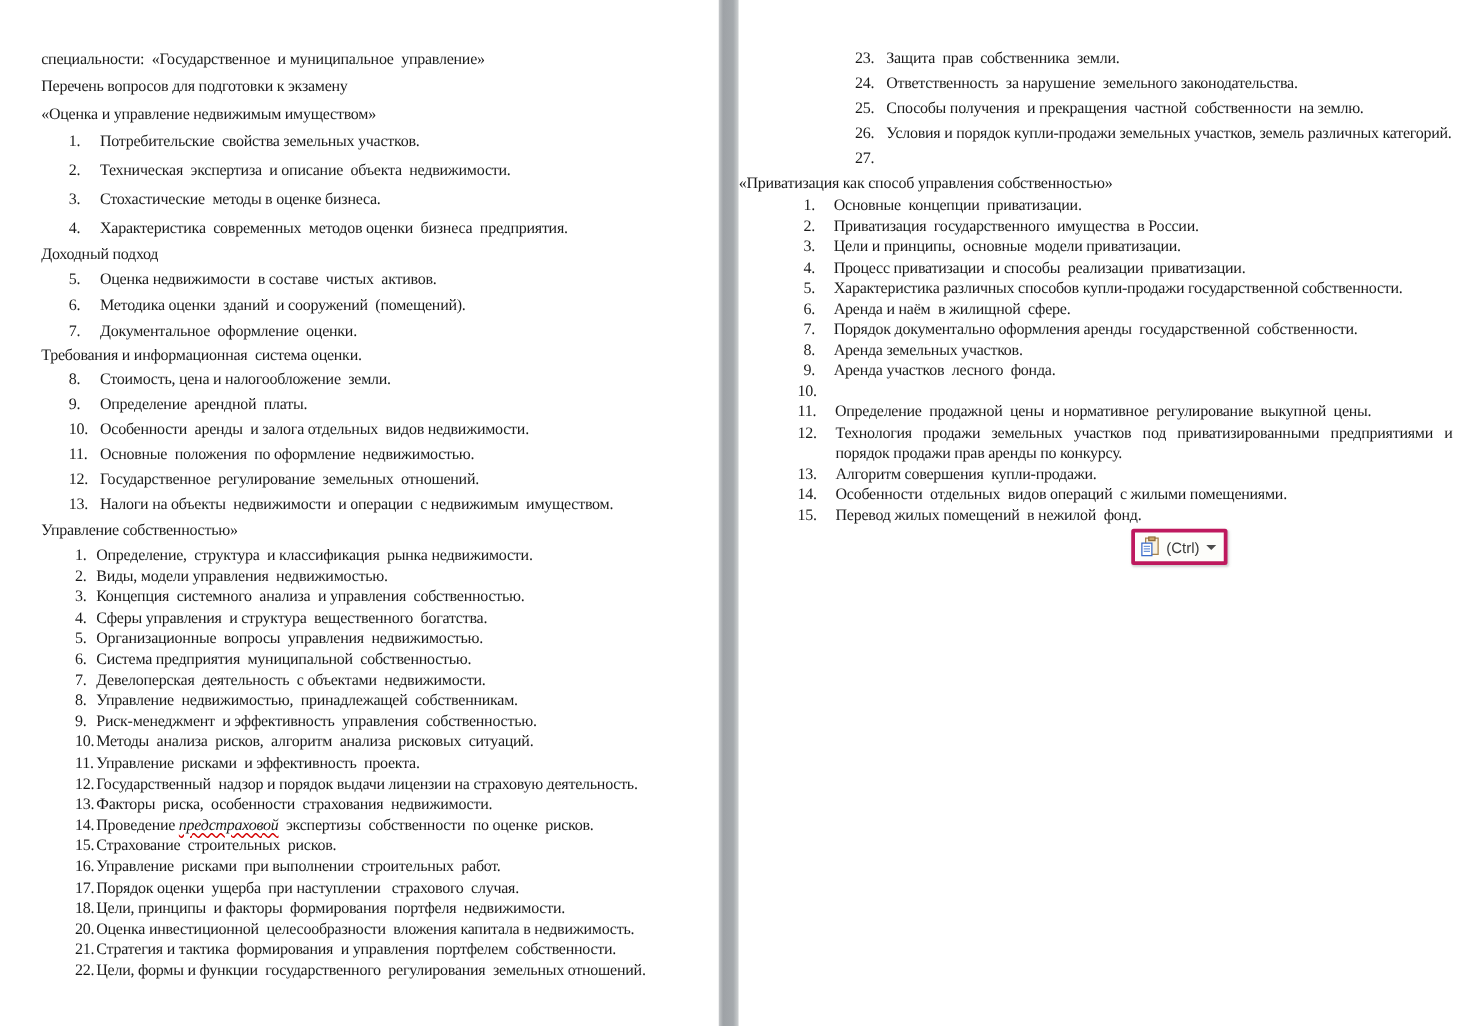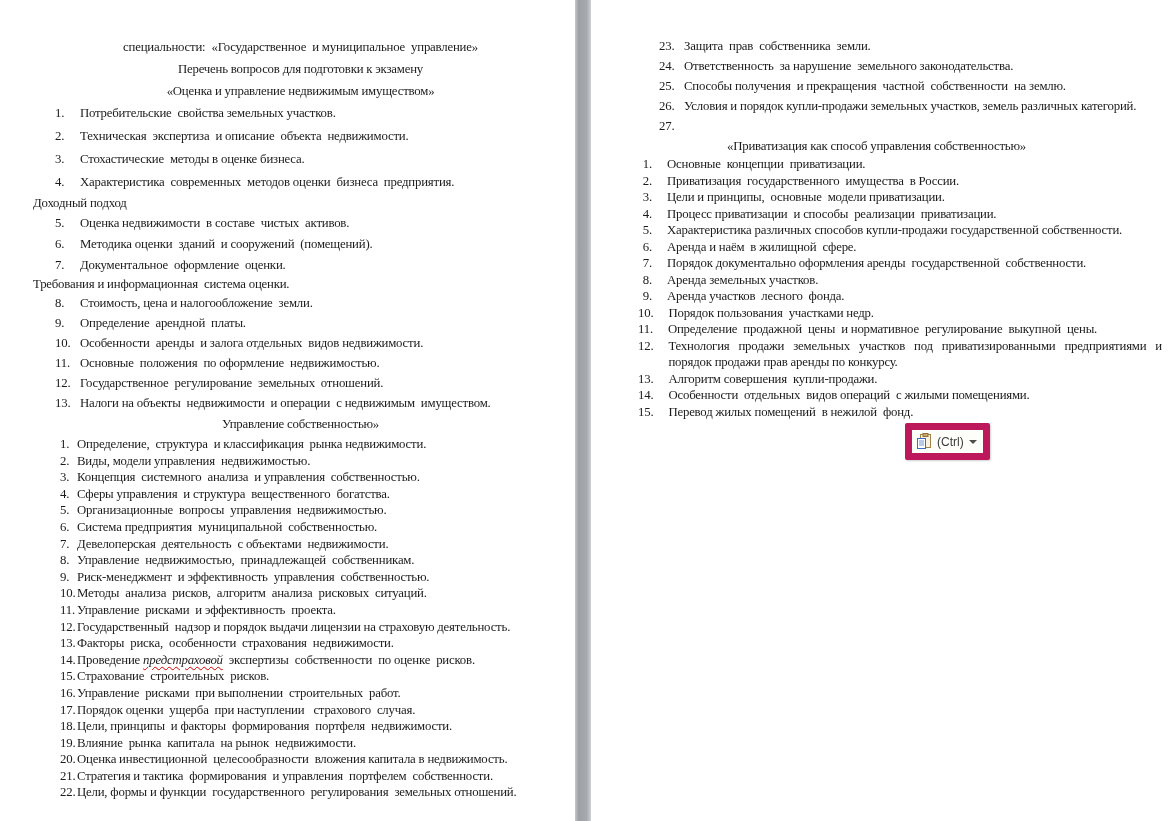--- a/index.html
+++ b/index.html
@@ -16,51 +16,51 @@
   }
   .spread { display: flex; width: 100%; height: 100%; }
   .page { box-sizing: border-box; background: #ffffff; }
   .page-left  { width: 575px; padding: 36px 7px 0 33px; }
   .gutter {
     width: 16px; height: 100%;
     background: linear-gradient(to right, #c6c9cb 0%, #9ea2a6 22%, #a5a9ad 72%, #ced1d3 100%);
   }
   .page-right { flex: 1; padding: 36px 7px 0 0; }
 
-  .center { text-align: center; line-height: 22px; }
-  .center-mid { text-align: center; line-height: 19px; margin: 2px 0 2px 0; }
+  .center { line-height: 22px; }
+  .center-mid { text-align: left; line-height: 19px; margin: 2px 0 2px 0; }
   .sub { line-height: 19px; }
   .sub-tight { line-height: 17px; }
 
   .row { display: flex; }
   .num { flex: 0 0 25px; }
   .t { flex: 1; text-align: justify; white-space: pre-wrap; }
 
   .l1 .row { line-height: 23px;   padding-left: 22px; }
   .l2 .row { line-height: 21px;   padding-left: 22px; }
   .l3 .row { line-height: 20px;   padding-left: 22px; }
   .l4 .row { line-height: 16.6px; padding-left: 27px; }
   .l4 .num { flex: 0 0 17px; }
-  .l5 .row { line-height: 20px;   padding-left: 68px; }
+  .l5 .row { line-height: 20px;   padding-left: 93px; }
   .l6 .row { line-height: 16.5px; padding-left: 47px; }
   .l6 .num { flex: 0 0 14px; text-align: right; margin-right: 15px; }
 
   .mis {
     text-decoration-line: underline;
     text-decoration-style: wavy;
     text-decoration-color: #d40000;
     text-decoration-thickness: 1px;
     text-underline-offset: 2px;
     font-style: italic;
   }
 
   .paste-row { margin-top: 3px; padding-left: 314px; }
   .paste-btn {
     display: inline-flex; align-items: center;
-    border: 7px solid #be185d;
+    border: 3px solid #be185d;
     background: #fdfdfa;
     padding: 3px 6px 3px 4px;
     border-radius: 2px;
     box-shadow: 1px 1px 2px rgba(120,120,120,0.35);
     font-family: "Liberation Sans", "DejaVu Sans", sans-serif;
     font-size: 12px; color: #3b3b3b;
     letter-spacing: 0;
     cursor: default;
   }
   .paste-btn .icon { display: inline-flex; margin-right: 4px; }
@@ -247,24 +247,20 @@
         <div class="row">
           <span class="num">17.</span>
           <span class="t"><span>Порядок оценки  ущерба  при наступлении   страхового  случая.</span><span class="mis"></span><span></span></span>
         </div>
 
         <div class="row">
           <span class="num">18.</span>
           <span class="t"><span>Цели, принципы  и факторы  формирования  портфеля  недвижимости.</span><span class="mis"></span><span></span></span>
         </div>
 
-        <div class="row">
-          <span class="num">19.</span>
-          <span class="t"><span>Влияние  рынка  капитала  на рынок  недвижимости.</span><span class="mis"></span><span></span></span>
-        </div>
 
         <div class="row">
           <span class="num">20.</span>
           <span class="t"><span>Оценка инвестиционной  целесообразности  вложения капитала в недвижимость.</span><span class="mis"></span><span></span></span>
         </div>
 
         <div class="row">
           <span class="num">21.</span>
           <span class="t"><span>Стратегия и тактика  формирования  и управления  портфелем  собственности.</span><span class="mis"></span><span></span></span>
         </div>
@@ -351,21 +347,20 @@
           <span class="t"><span>Аренда земельных участков.</span><span class="mis"></span><span></span></span>
         </div>
 
         <div class="row">
           <span class="num">9.</span>
           <span class="t"><span>Аренда участков  лесного  фонда.</span><span class="mis"></span><span></span></span>
         </div>
 
         <div class="row">
           <span class="num">10.</span>
-          <span class="t"><span>Порядок пользования  участками недр.</span><span class="mis"></span><span></span></span>
         </div>
 
         <div class="row">
           <span class="num">11.</span>
           <span class="t"><span>Определение  продажной  цены  и нормативное  регулирование  выкупной  цены.</span><span class="mis"></span><span></span></span>
         </div>
 
         <div class="row">
           <span class="num">12.</span>
           <span class="t"><span>Технология продажи земельных участков под приватизированными предприятиями и порядок продажи прав аренды по конкурсу.</span><span class="mis"></span><span></span></span>

